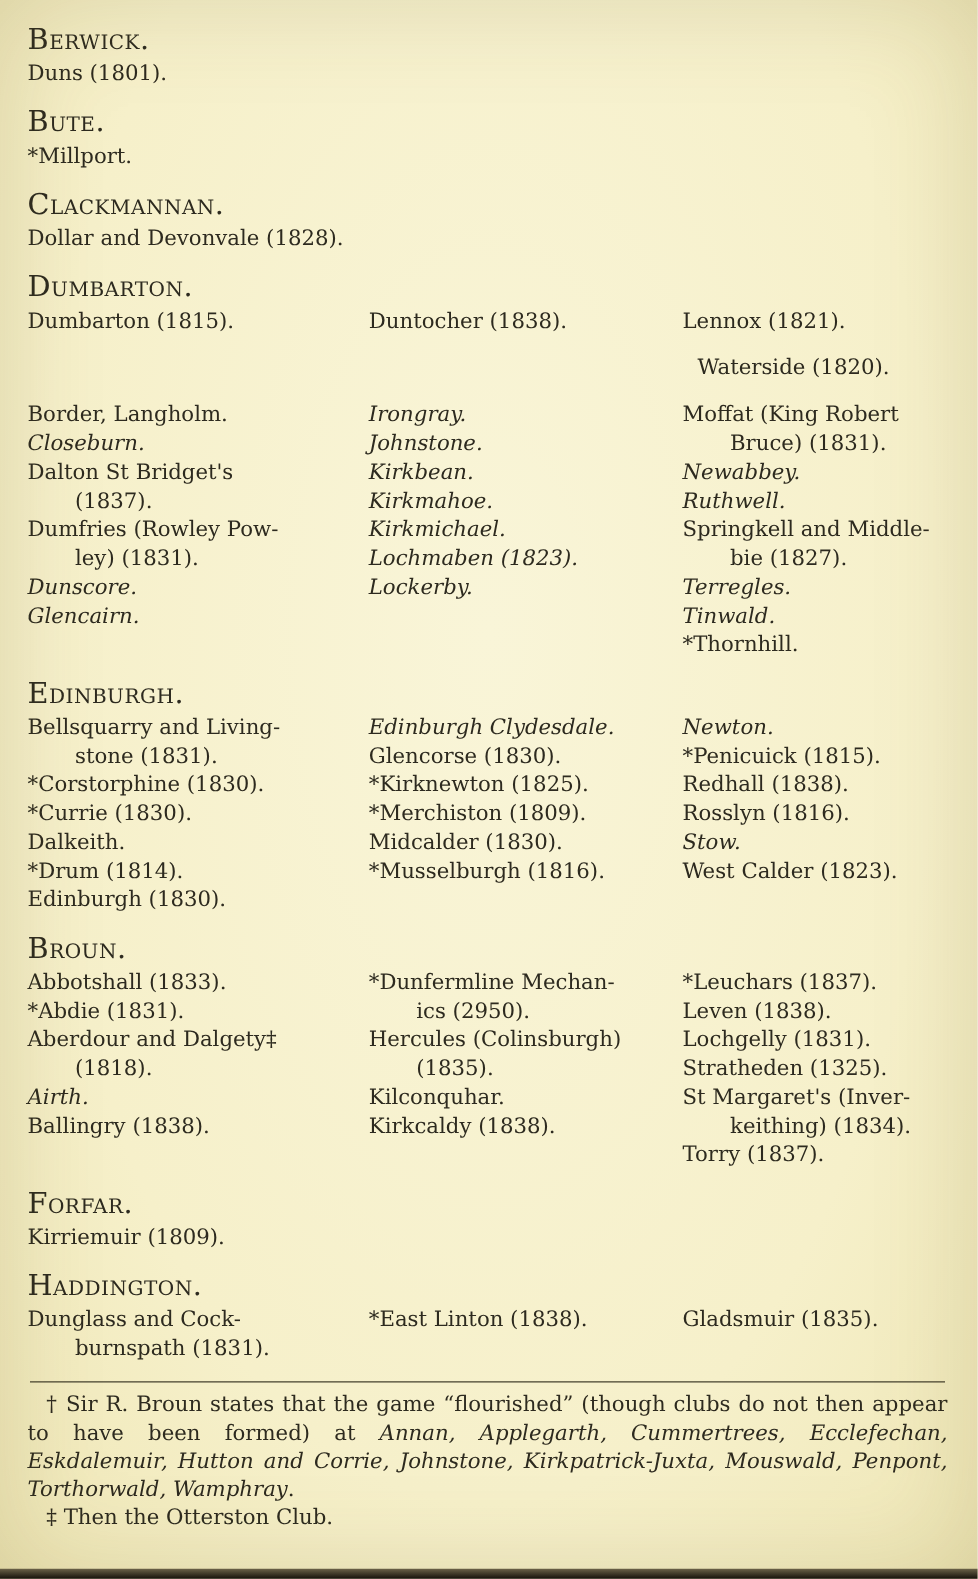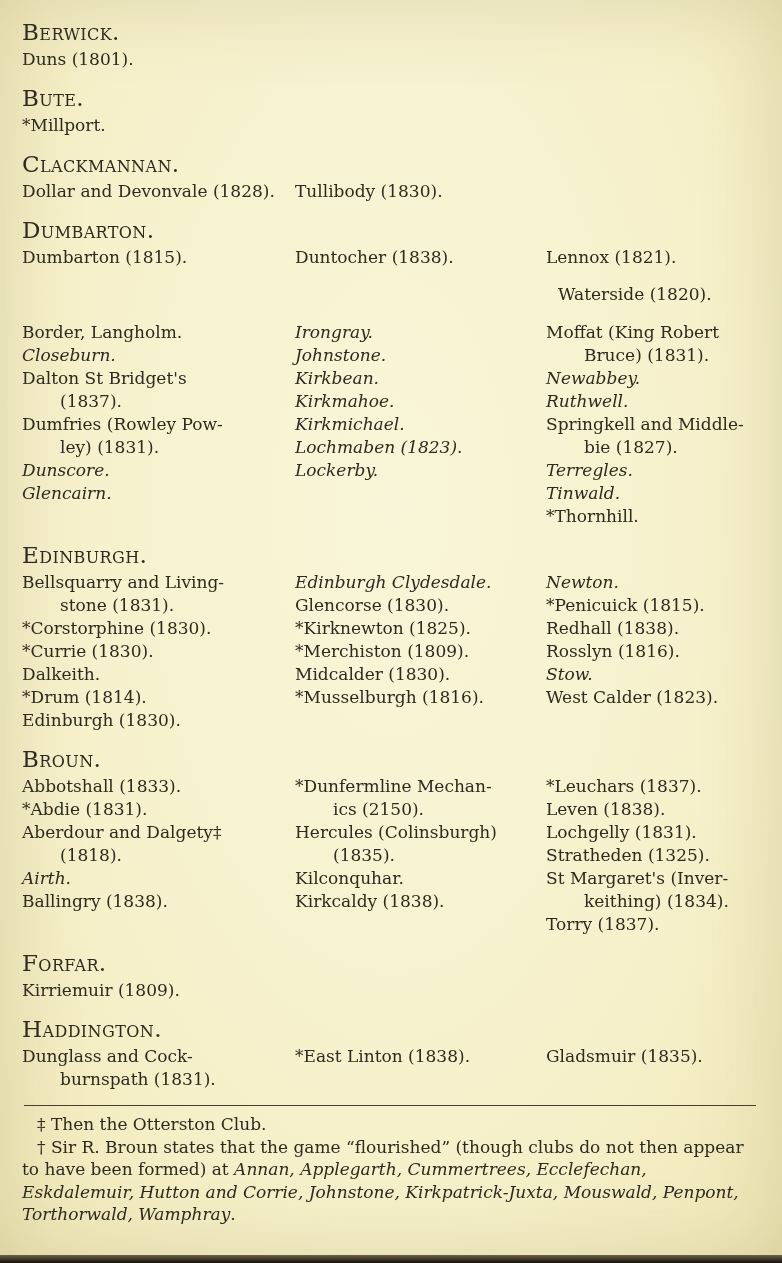--- a/index.html
+++ b/index.html
@@ -100,23 +100,20 @@
           <div class="col"></div>
           <div class="col"></div>
         </div>
       </section>
       <section class="section">
         <h2>Clackmannan.</h2>
         <div class="cols">
           <div class="col">
             <p class="entry">Dollar and Devonvale (1828).</p>
           </div>
-          <div class="col">
-            <p class="entry">Tullibody (1830).</p>
-          </div>
           <div class="col"></div>
         </div>
       </section>
       <section class="section">
         <h2>Dumbarton.</h2>
         <div class="cols">
           <div class="col">
             <p class="entry">Dumbarton (1815).</p>
           </div>
           <div class="col">
@@ -198,21 +195,21 @@
           <div class="col">
             <p class="entry">Abbotshall (1833).</p>
             <p class="entry">*Abdie (1831).</p>
             <p class="entry">Aberdour and Dalgety‡
 (1818).</p>
             <p class="entry it">Airth.</p>
             <p class="entry">Ballingry (1838).</p>
           </div>
           <div class="col">
             <p class="entry">*Dunfermline Mechan-
-ics (2150).</p>
+ics (2950).</p>
             <p class="entry">Hercules (Colinsburgh)
 (1835).</p>
             <p class="entry">Kilconquhar.</p>
             <p class="entry">Kirkcaldy (1838).</p>
           </div>
           <div class="col">
             <p class="entry">*Leuchars (1837).</p>
             <p class="entry">Leven (1838).</p>
             <p class="entry">Lochgelly (1831).</p>
             <p class="entry">Stratheden (1325).</p>
@@ -243,17 +240,17 @@
             <p class="entry">*East Linton (1838).</p>
           </div>
           <div class="col">
             <p class="entry">Gladsmuir (1835).</p>
           </div>
         </div>
       </section>
     </div>
   <hr class="foot-rule">
   <div id="footnotes" class="footnotes">
+      <p class="footnote"><span>† Sir R. Broun states that the game “flourished” (though clubs do not then appear to have been formed) at </span><span class="it">Annan, Applegarth, Cummertrees, Ecclefechan, Eskdalemuir, Hutton and Corrie, Johnstone, Kirkpatrick-Juxta, Mouswald, Penpont, Torthorwald, Wamphray</span><span>.</span></p>
       <p class="footnote"><span>‡ Then the Otterston Club.</span></p>
-      <p class="footnote"><span>† Sir R. Broun states that the game “flourished” (though clubs do not then appear to have been formed) at </span><span class="it">Annan, Applegarth, Cummertrees, Ecclefechan, Eskdalemuir, Hutton and Corrie, Johnstone, Kirkpatrick-Juxta, Mouswald, Penpont, Torthorwald, Wamphray</span><span>.</span></p>
     </div>
 </main>
 <div class="scan-bar"></div>
 
 </body></html>

